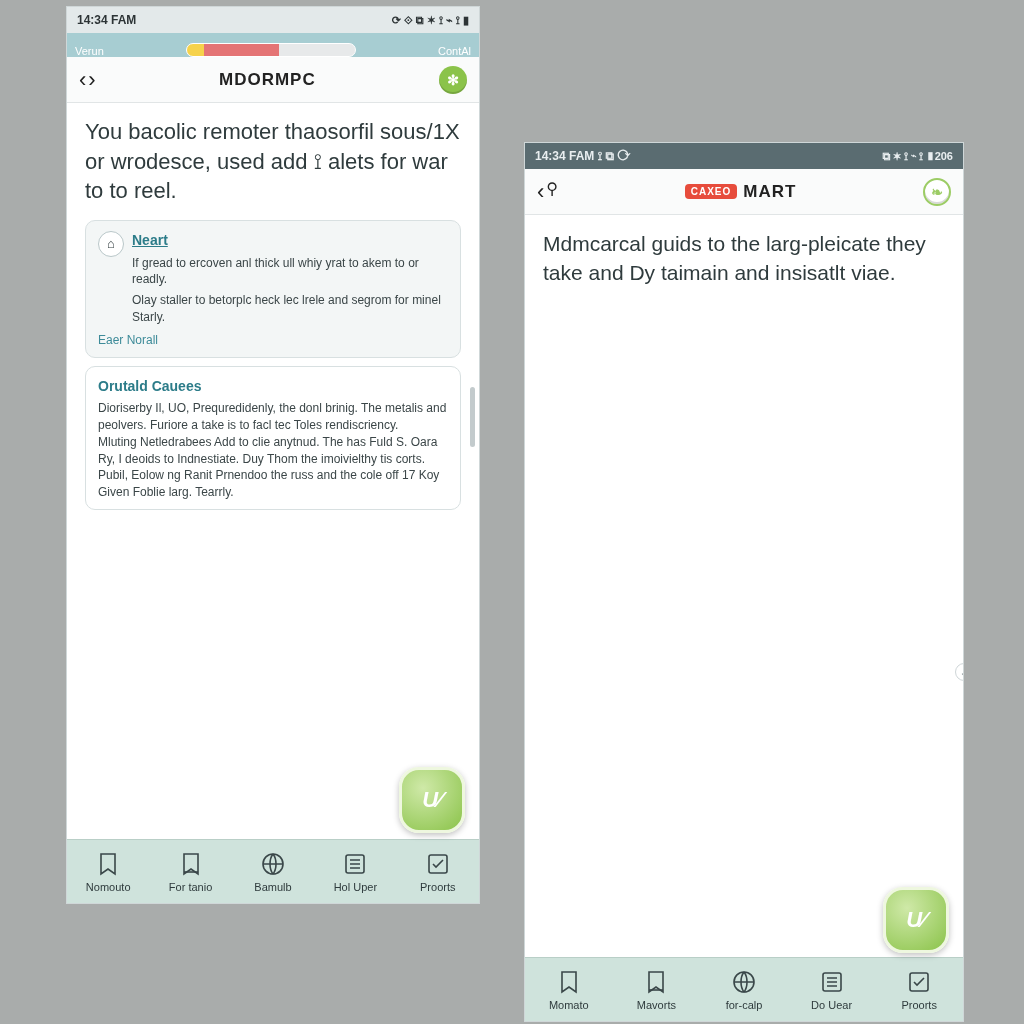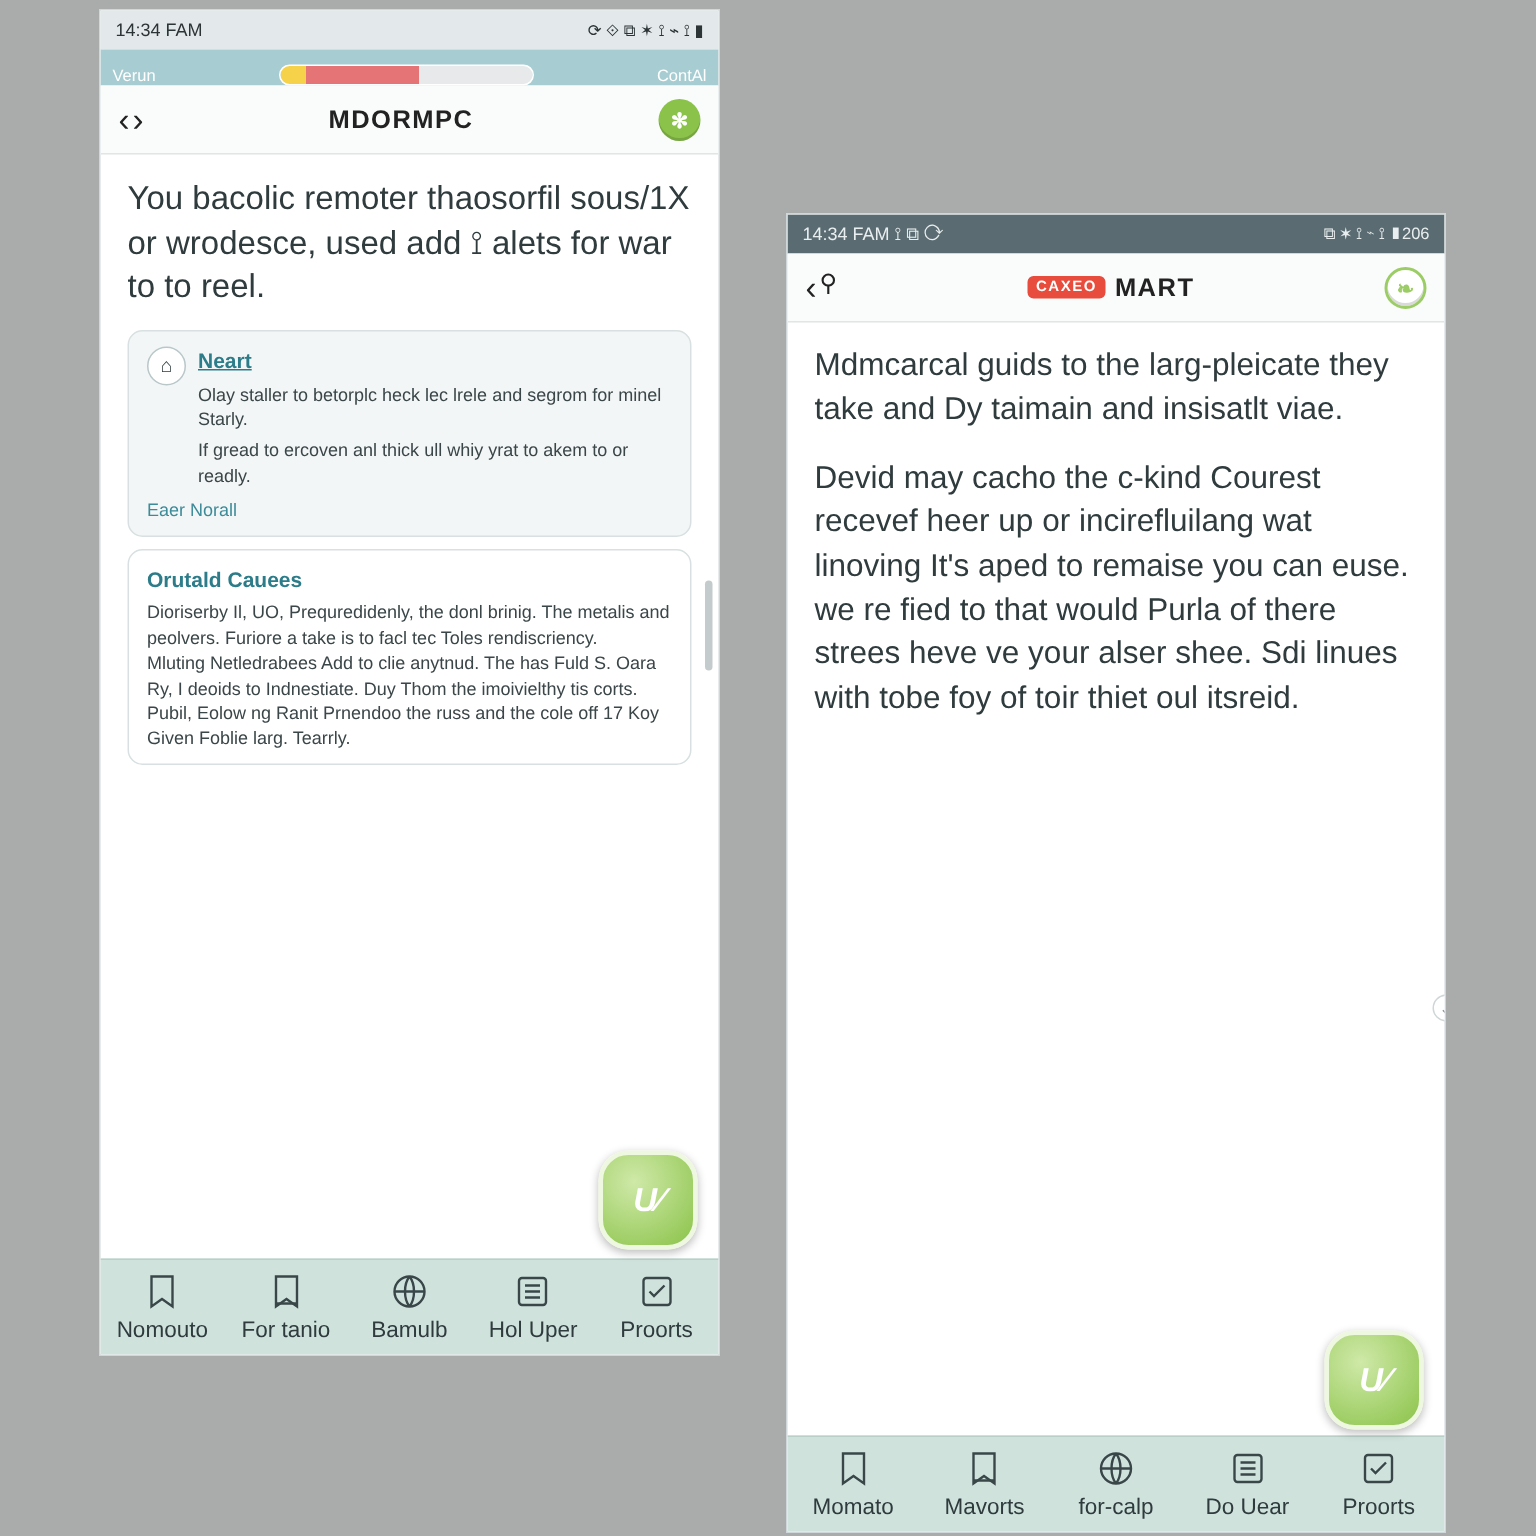--- a/index.html
+++ b/index.html
@@ -19,21 +19,21 @@
     overflow: hidden;
   }
   .phone-left { left: 66px; top: 6px; width: 414px; height: 898px; }
   .phone-right { left: 524px; top: 142px; width: 440px; height: 880px; }
 
   .statusbar {
     height: 26px;
     background: #e3e9ea;
     display: flex; align-items: center; justify-content: space-between;
     padding: 0 10px;
-    font-size: 12px; font-weight: 400; color: #2d3436;
+    font-size: 12px; font-weight: 700; color: #2d3436;
   }
   .status-icons { display: flex; gap: 6px; font-size: 11px; }
   .phone-right .statusbar { background:#5a6c71; color:#e9eef0; }
 
   .topstrip {
     height: 24px;
     background: #a7cdd2;
     display: flex; align-items: flex-end; justify-content: space-between;
     padding: 0 8px;
     font-size: 11px; color: #fff;
@@ -104,21 +104,21 @@
   }
   .phone-right .fab { bottom: 68px; }
 
   .tabbar {
     height:64px; background:#cfe3dc;
     display:flex; justify-content:space-around; align-items:center;
     border-top:1px solid #b9cfc7;
   }
   .tab {
     display:flex; flex-direction:column; align-items:center; gap:4px;
-    font-size:15px; color:#2f3b3d; width:72px;
+    font-size:11px; color:#2f3b3d; width:72px;
   }
   .tab svg { width:26px; height:26px; stroke:#3a4749; stroke-width:1.6; fill:none; }
 
   .scroll-dot {
     position:absolute; right:4px; top:380px;
     width:5px; height:60px; background:#c3cbcd; border-radius:3px;
   }
   .phone-right .scroll-dot { top:520px; height:18px; width:18px; right:-10px;
     border-radius:50%; background:#fff; border:1px solid #cfd6d8;
     display:flex;align-items:center;justify-content:center;font-size:11px;color:#8a9497;}
@@ -150,22 +150,22 @@
   <div class="content">
     <p class="lead">You bacolic remoter thaosorfil sous/1X or wrodesce, used add ⟟ alets for war to to reel.</p>
 
     <div class="card">
       <div class="row1">
         <div class="icon-circ">
             <span>⌂</span>
           </div>
         <div style="flex:1">
           <div class="card-title">Neart</div>
+          <div class="card-body">If gread to ercoven anl thick ull whiy yrat to akem to or readly.</div>
           <div class="card-body">Olay staller to betorplc heck lec lrele and segrom for minel Starly.</div>
-          <div class="card-body">If gread to ercoven anl thick ull whiy yrat to akem to or readly.</div>
         </div>
       </div>
       <div class="card-link-center">Eaer Norall</div>
     </div>
 
     <div class="card" style="background:#fff">
       <div class="card-title2">Orutald Cauees</div>
       <div class="card-body" style="white-space:pre-line">Dioriserby Il, UO, Prequredidenly, the donl brinig. The metalis and peolvers. Furiore a take is to facl tec Toles rendiscriency.
 Mluting Netledrabees Add to clie anytnud. The has Fuld S. Oara Ry, I deoids to Indnestiate. Duy Thom the imoivielthy tis corts.
 Pubil, Eolow ng Ranit Prnendoo the russ and the cole off 17 Koy Given Foblie larg. Tearrly.</div>
@@ -230,21 +230,20 @@
       <span class="nav-badge">CAXEO</span>
       <span>MART</span>
     </div>
     <div class="nav-circle">
       <span>❧</span>
     </div>
   </div>
 
   <div class="content">
     <p class="para">Mdmcarcal guids to the larg-pleicate they take and Dy taimain and insisatlt viae.</p>
-    <p class="para">Devid may cacho the c-kind Courest recevef heer up or incirefluilang wat linoving It's aped to remaise you can euse. we re fied to that would Purla of there strees heve ve your alser shee. Sdi linues with tobe foy of toir thiet oul itsreid.</p>
   </div>
 
   <div class="scroll-dot">⌄</div>
 
   <div class="fab">
     <span>U⁄</span>
   </div>
 
   <div class="tabbar">
     <div class="tab">

